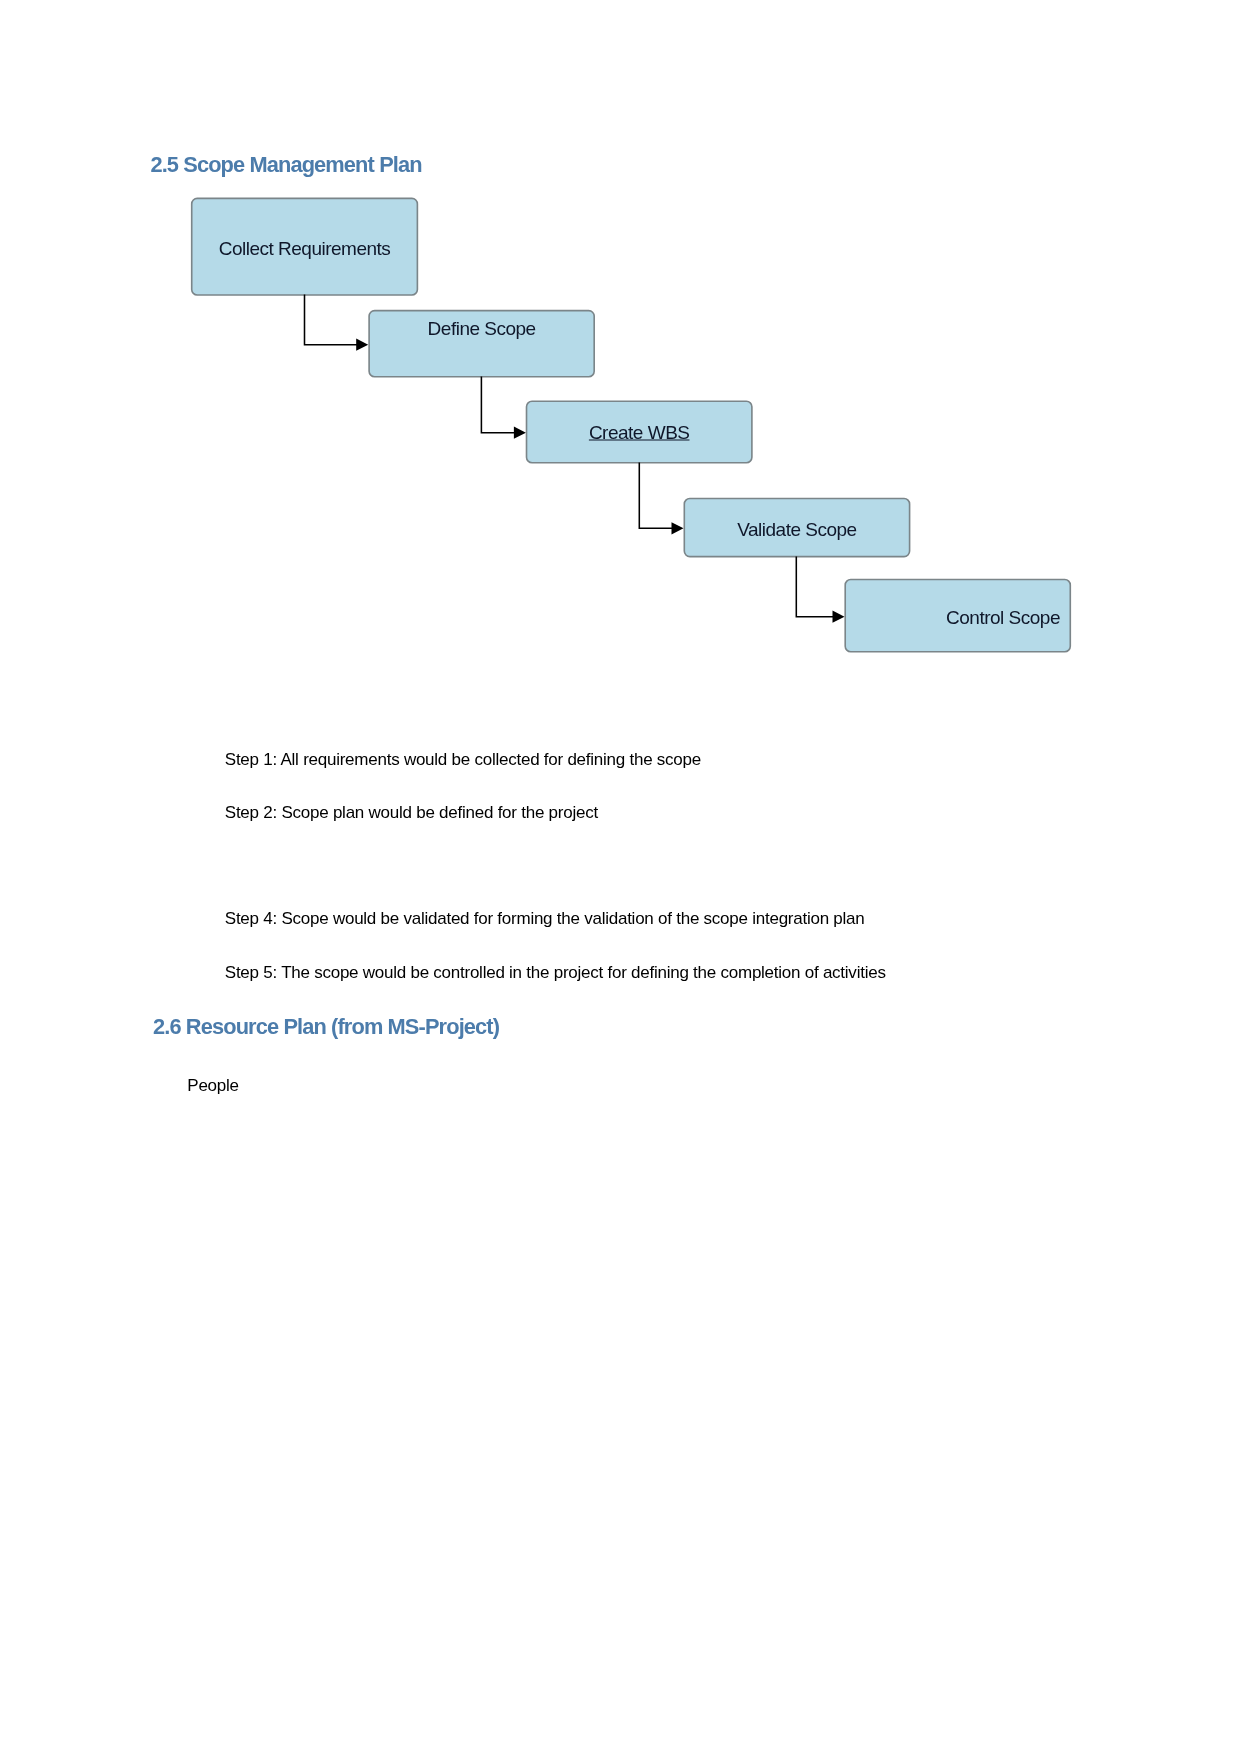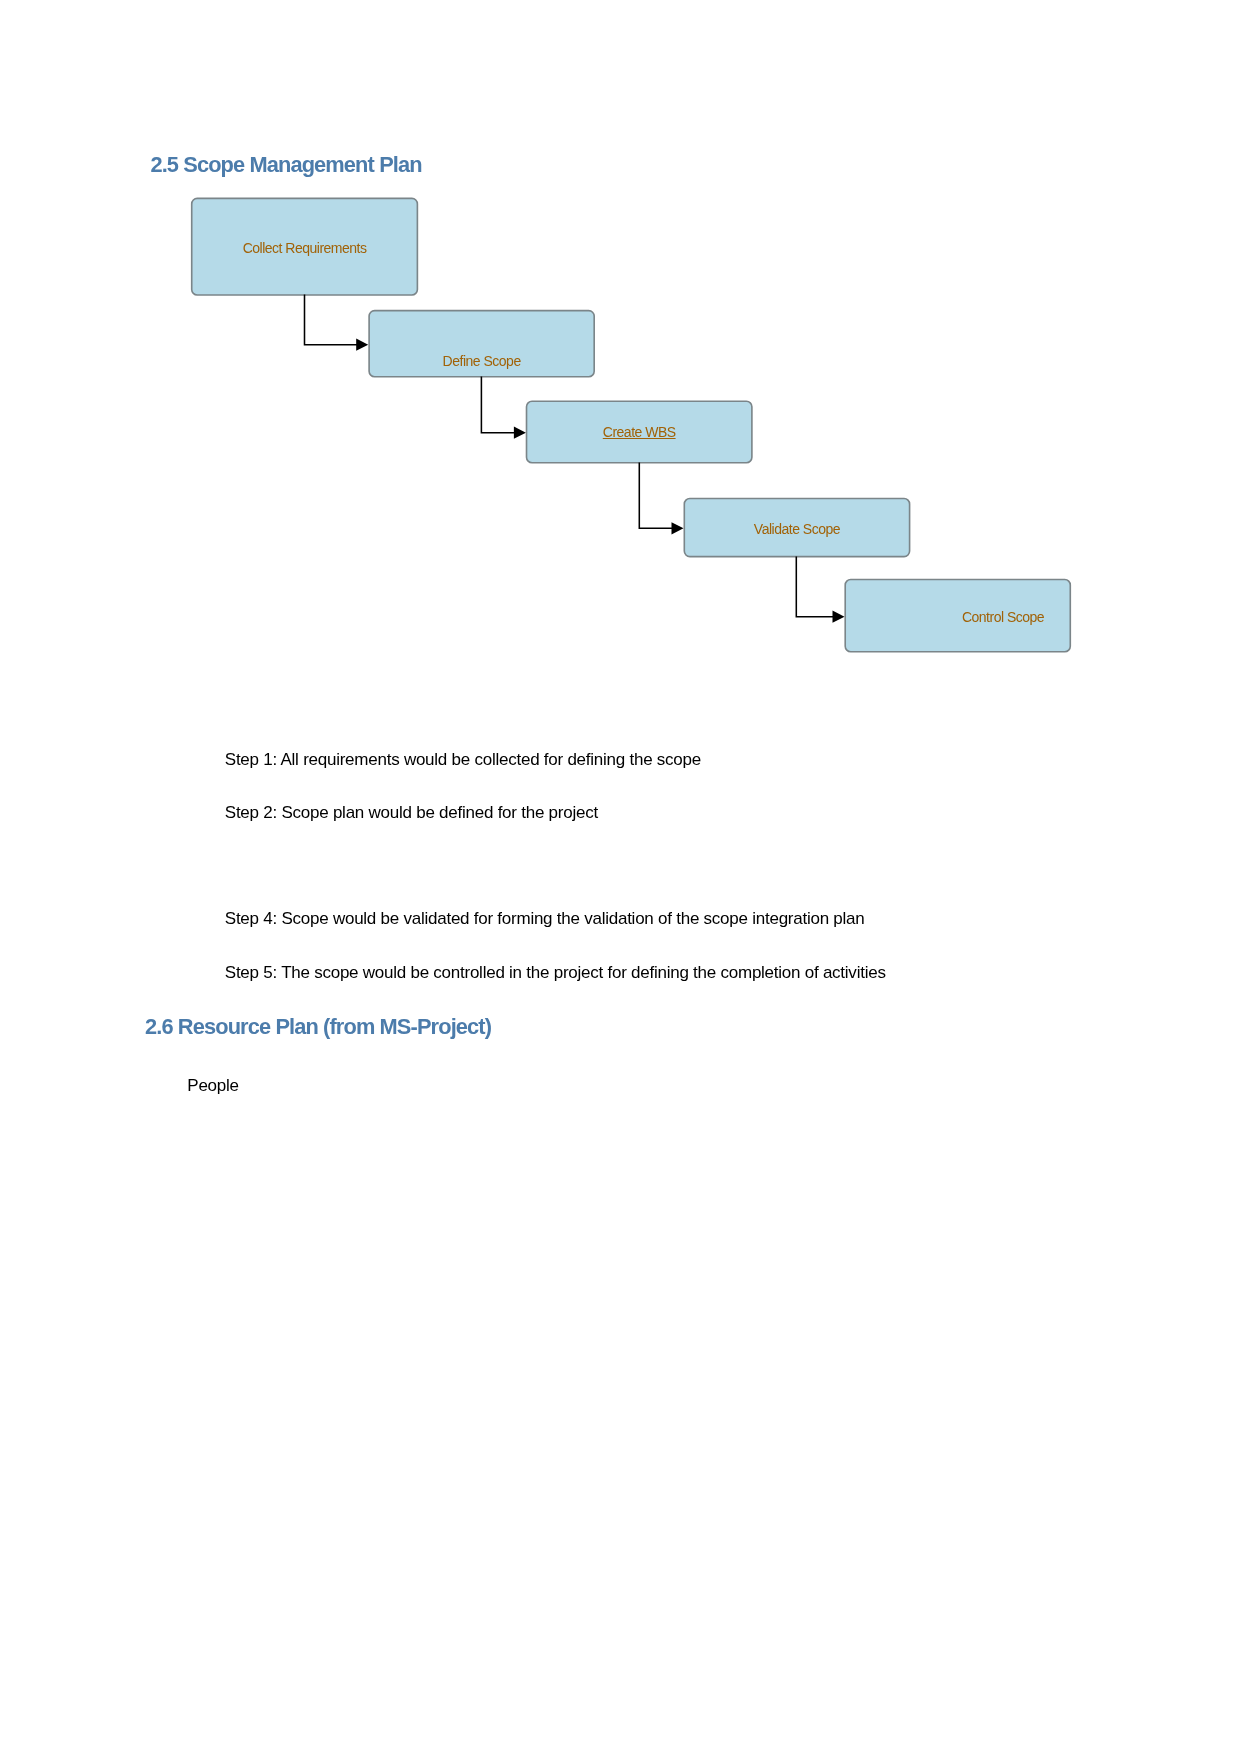--- a/index.html
+++ b/index.html
@@ -5,21 +5,21 @@
   html,body{margin:0;padding:0;}
   body{width:1241px;height:1754px;background:#ffffff;overflow:hidden;
        font-family:"Liberation Sans",sans-serif;}
   .page{position:relative;width:1208px;height:1754px;background:#fff;}
   .h2{position:absolute;color:#4c7cab;font-weight:bold;font-size:21.8px;
       letter-spacing:-0.875px;white-space:nowrap;line-height:1;
       transform:translateZ(0);}
   .para{position:absolute;color:#000000;font-size:17px;letter-spacing:-0.245px;
         white-space:nowrap;line-height:1;transform:translateZ(0);}
   .diagram{position:absolute;left:0;top:0;}
-  .nodelabel{position:absolute;color:#a16207;font-size:14px;letter-spacing:-0.5px;
+  .nodelabel{position:absolute;color:#0f172a;font-size:19px;letter-spacing:-0.5px;
              white-space:nowrap;line-height:1;
              transform:translate(-50%,-50%) translateZ(0);text-align:right;}
 </style>
 </head>
 <body>
 
 <div class="page">
 
   <div class="h2" style="left:150.4px;top:154.2px">2.5 Scope Management Plan</div>
 
@@ -42,27 +42,27 @@
       <path class="connline" d="M 639.3 462.5 L 639.3 528.3 L 672.5 528.3" fill="none" stroke="#000000" stroke-width="1.55"></path>
       <path class="connhead" d="M 671.5 522.1999999999999 L 683.5 528.3 L 671.5 534.4 Z" fill="#000000"></path>
     </g>
     <g>
       <path class="connline" d="M 796.3 556.5 L 796.3 616.7 L 833.5 616.7" fill="none" stroke="#000000" stroke-width="1.55"></path>
       <path class="connhead" d="M 832.5 610.6 L 844.5 616.7 L 832.5 622.8000000000001 Z" fill="#000000"></path>
     </g>
   </svg>
   <div id="nodelabels">
     <div class="nodelabel" style="left: 304.55px; top: 248px;">Collect Requirements</div>
-    <div class="nodelabel" style="left: 481.65px; top: 361px;">Define Scope</div>
+    <div class="nodelabel" style="left: 481.65px; top: 328px;">Define Scope</div>
     <div class="nodelabel" style="left: 639.2px; top: 432px; text-decoration: underline;">Create WBS</div>
     <div class="nodelabel" style="left: 796.95px; top: 528.6px;">Validate Scope</div>
     <div class="nodelabel" style="left: 1003px; top: 617.1px;">Control Scope</div>
   </div>
 
   <div class="para" style="left:224.8px;top:751.3px">Step 1: All requirements would be collected for defining the scope</div>
   <div class="para" style="left:224.8px;top:804.35px">Step 2: Scope plan would be defined for the project</div>
   <div class="para" style="left:224.8px;top:910.45px">Step 4: Scope would be validated for forming the validation of the scope integration plan</div>
   <div class="para" style="left:224.8px;top:963.5px">Step 5: The scope would be controlled in the project for defining the completion of activities</div>
 
-  <div class="h2" style="left:145px;top:1016.4px">2.6 Resource Plan (from MS-Project)</div>
+  <div class="h2" style="left:153px;top:1016.4px">2.6 Resource Plan (from MS-Project)</div>
 
   <div class="para" style="left:187.3px;top:1077.4px">People</div>
 </div>
 
 </body></html>

